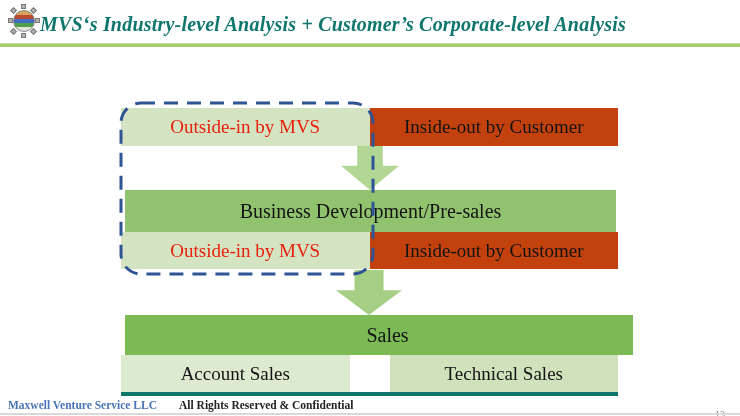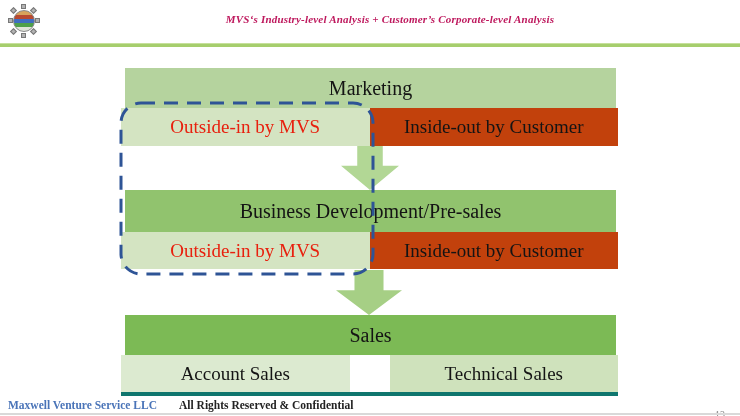--- a/index.html
+++ b/index.html
@@ -3,41 +3,41 @@
 <meta charset="utf-8">
 <style>
   html,body { margin:0; padding:0; background:#ffffff; }
   .slide {
     position:relative; width:740px; height:416px; background:#ffffff;
     font-family:"Liberation Serif", serif; overflow:hidden;
   }
 
   
   .title {
-    position:absolute; top:13px; left:40px; width:700px; text-align:center;
-    font-size:11px; font-weight:bold; font-style:italic; color:#be185d;
+    position:absolute; top:13px; left:40px; width:700px; text-align:left;
+    font-size:20px; font-weight:bold; font-style:italic; color:#0f766e;
     letter-spacing:0.2px; white-space:nowrap;
   }
   .header-line { position:absolute; top:43px; left:0; width:740px; height:3px; background:#a6ce6d; border-top:1px solid #c6e09c; }
 
   
   .logo { position:absolute; left:8px; top:4px; width:32px; height:34px; }
   .lg-sq { position:absolute; width:5px; height:5px; background:#b3b3b3; border:1px solid #787878; box-sizing:border-box; }
   .rot { transform:rotate(45deg); }
   .lg-circle {
     position:absolute; left:5px; top:6px; width:22px; height:22px; border-radius:50%;
     border:1px solid #8a8a8a; box-sizing:border-box;
     background:linear-gradient(180deg,#d8a35c 0%,#d8a35c 18%,#b84a32 18%,#b84a32 38%,#3f6ec2 38%,#3f6ec2 62%,#4fa04b 62%,#4fa04b 82%,#e0e4da 82%,#e0e4da 100%);
   }
 
   
   .bar { position:absolute; left:125px; width:491px; text-align:center; color:#141414; }
   .bar-marketing { top:68px; height:40px; background:#b5d39e; font-size:20px; line-height:40px; }
   .bar-bd { top:190px; height:42px; background:#91c36e; font-size:20px; line-height:42px;text-align:center; }
-  .bar-sales { top:315px; height:40px; background:#7cba55; font-size:20px; line-height:40px; }
+  .bar-sales { top:315px; height:40px; background:#7cba55; font-size:20px; line-height:40px;padding-left:17px; }
 
   
   .row { position:absolute; left:121px; width:497px; display:flex; }
   .row1 { top:108px; height:38px; }
   .row2 { top:232px; height:37px; }
   .row3 { top:355px; height:37px; border-bottom:4px solid #0f766e; }
   .cell { flex:1; display:flex; align-items:center; justify-content:center; font-size:19px; color:#141414; }
   .row1 .cell-left, .row2 .cell-left { background:#d4e4c2; }
   .row1 .cell-right, .row2 .cell-right { background:#c2410c; }
   .row3 .cell-left { background:#dcead0; }
@@ -80,21 +80,20 @@
     <span class="lg-sq" style="left:13px; top:29px;"></span>
     <span class="lg-sq rot" style="left:3px; top:25px;"></span>
     <span class="lg-sq" style="left:0; top:14px;"></span>
     <span class="lg-sq rot" style="left:3px; top:4px;"></span>
     <span class="lg-circle"></span>
   </div>
 
   <div class="title">MVS‘s Industry-level Analysis + Customer’s Corporate-level Analysis</div>
   <div class="header-line"></div>
 
-  <div class="bar bar-marketing">Marketing</div>
   <div class="row row1">
     <div class="cell cell-left red">Outside-in by MVS</div>
     <div class="cell cell-right">Inside-out by Customer</div>
   </div>
 
 
   <div class="arrow arrow1"></div>
 
   <div class="bar bar-bd">Business Development/Pre-sales</div>
   <div class="row row2">

